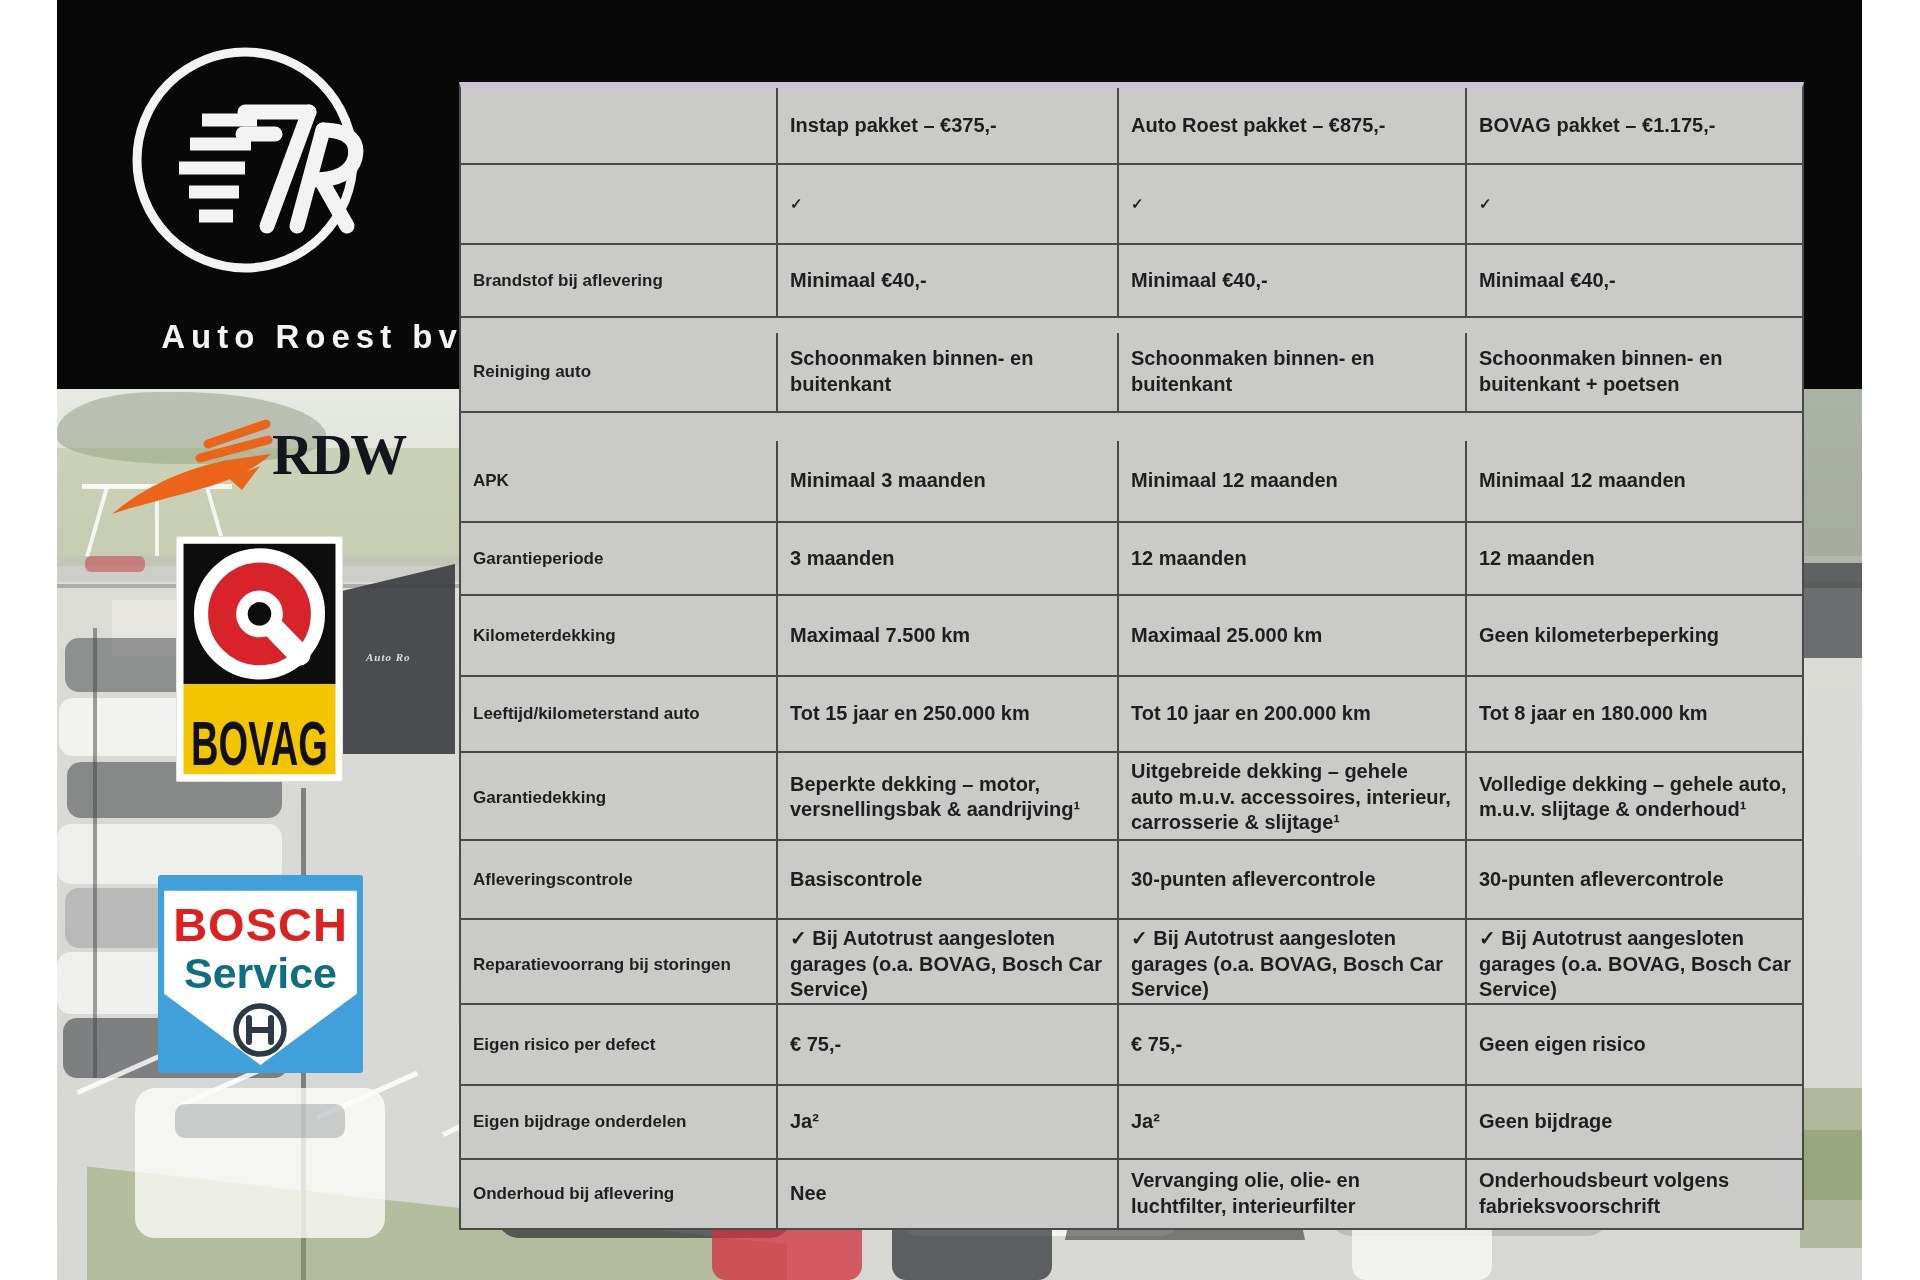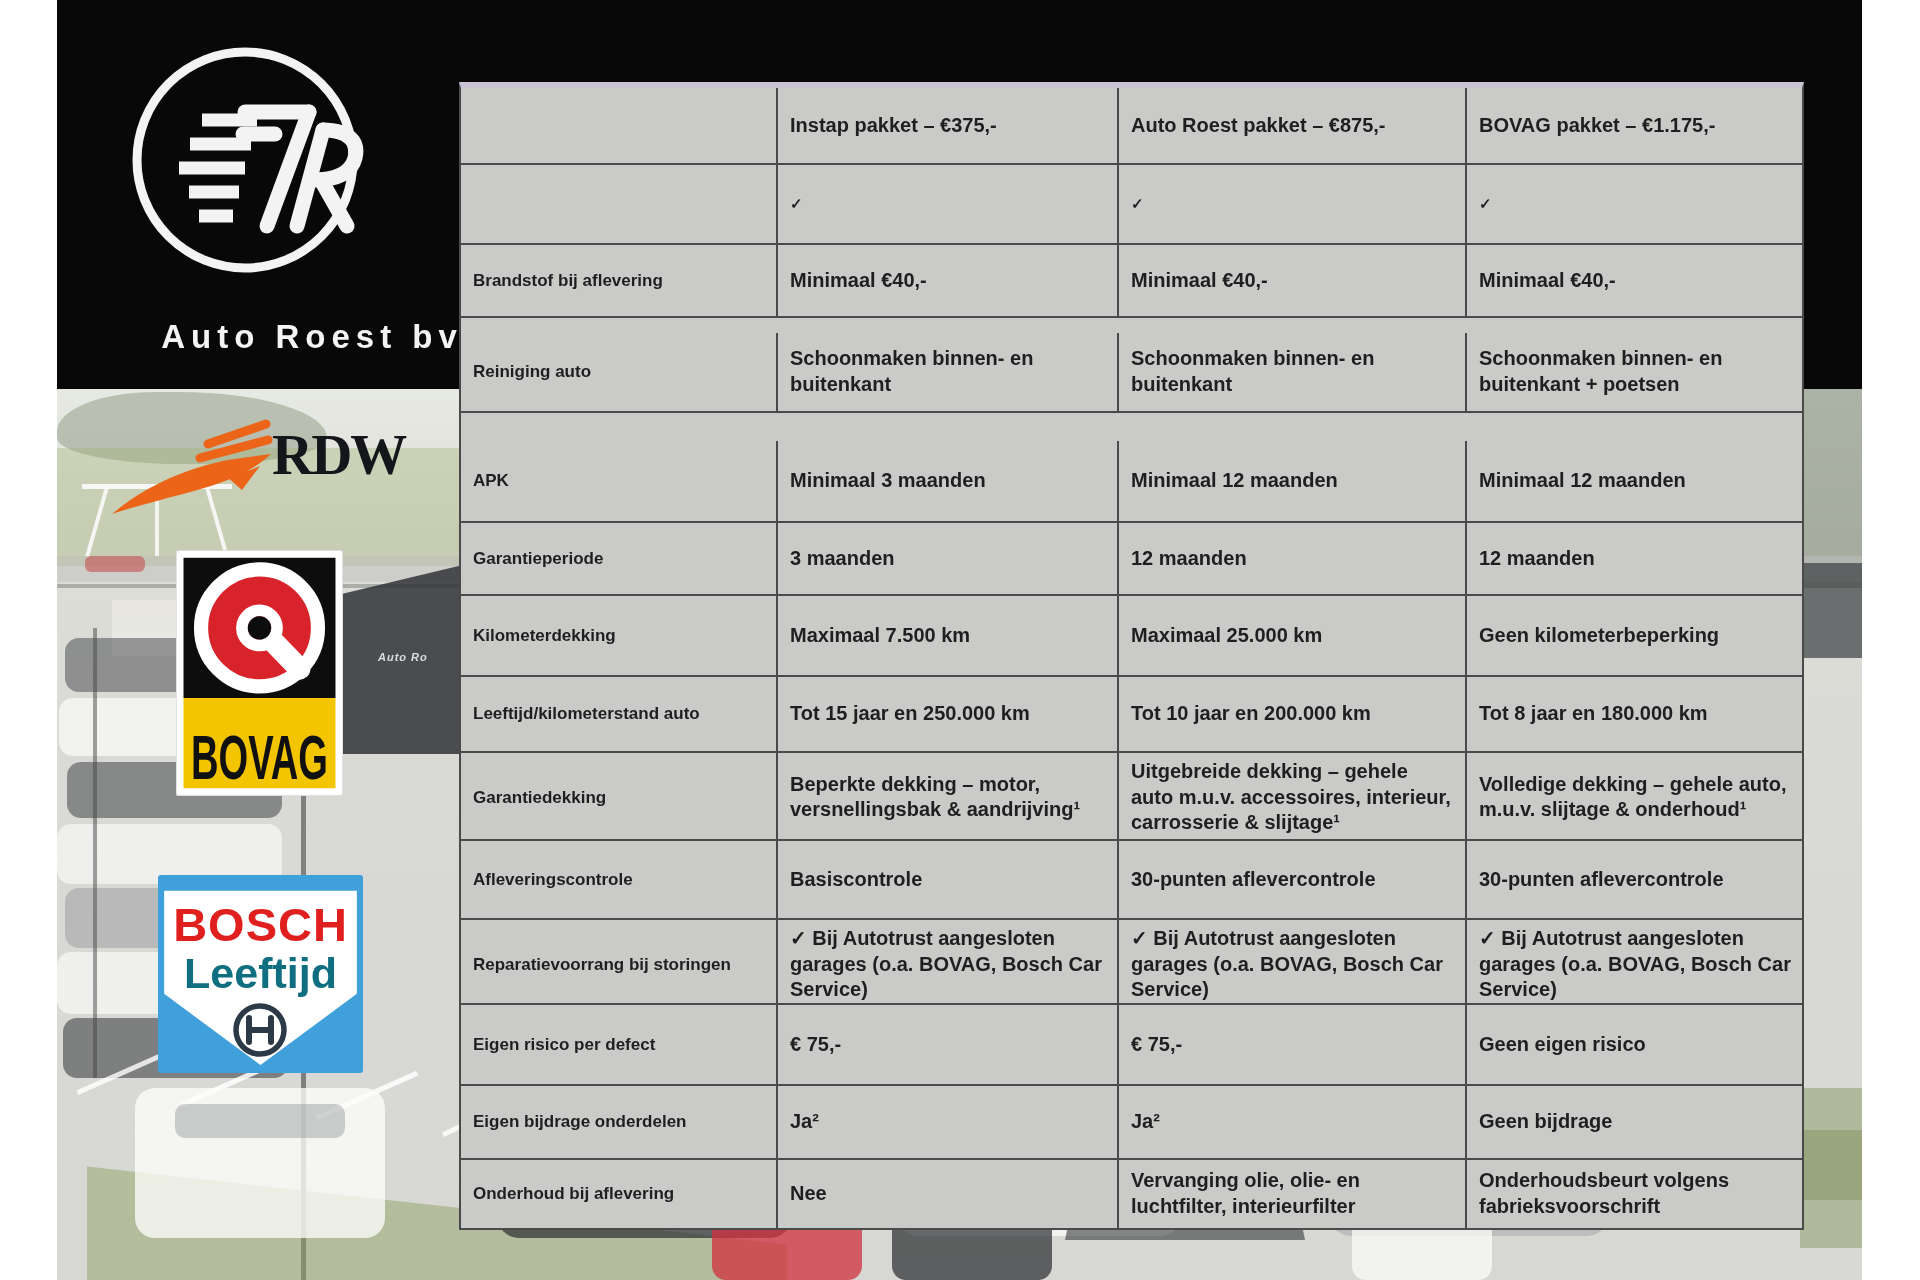--- a/index.html
+++ b/index.html
@@ -17,21 +17,21 @@
   #photo{position:absolute;left:57px;top:388px;width:1805px;height:892px;overflow:hidden;
      background:linear-gradient(180deg,#e8eae4 0%,#dcded7 16%,#d9dad5 42%,#d7d7d3 100%);}
   .sign{position:absolute;left:57%;top:46%;font-size:11px;font-weight:700;color:rgba(255,255,255,.8);letter-spacing:1px;}
 
   
   #rdw{position:absolute;left:108px;top:408px;width:305px;height:135px;}
   #rdw .rdw-text{position:absolute;left:164px;top:14px;font-family:"Liberation Serif",serif;
       font-weight:700;font-size:57px;letter-spacing:-2px;color:#15151c;}
 
   
-  #bovag{position:absolute;left:176px;top:550px;width:146px;height:246px;}
+  #bovag{position:absolute;left:176px;top:536px;width:146px;height:246px;}
 
   
   #bosch{position:absolute;left:158px;top:875px;width:205px;height:198px;background:#3fa0db;border-radius:3px;}
   #bosch .shield{position:absolute;left:0;top:0;right:0;bottom:0;background:#fff;
       clip-path:polygon(3% 8%,97% 8%,97% 60%,50% 96%,3% 60%);}
   #bosch .bosch-word{position:absolute;left:0;top:22px;width:100%;text-align:center;
       font-size:47px;font-weight:800;letter-spacing:1px;color:#e0201e;}
   #bosch .bosch-service{position:absolute;left:0;top:74px;width:100%;text-align:center;
       font-size:43px;font-weight:700;color:#0f6e80;}
   #bosch svg{position:absolute;left:71px;top:124px;}
@@ -63,21 +63,21 @@
     <i class="ph" data-name="photo-trees-right" style="left:1690px;top:0;width:115px;height:200px;background:rgba(112,124,106,.5);"></i>
     <i class="ph" data-name="photo-field" style="left:0;top:60px;width:820px;height:118px;background:rgba(164,180,120,.38);"></i>
     <i class="ph" data-name="photo-gantry-beam" style="left:25px;top:96px;width:150px;height:5px;background:rgba(252,252,252,.9);"></i>
     <i class="ph" data-name="photo-gantry-leg" style="left:38px;top:98px;width:4px;height:72px;transform:rotate(16deg);background:rgba(250,250,250,.9);"></i>
     <i class="ph" data-name="photo-gantry-leg" style="left:158px;top:98px;width:4px;height:72px;transform:rotate(-16deg);background:rgba(250,250,250,.9);"></i>
     <i class="ph" data-name="photo-gantry-leg" style="left:98px;top:100px;width:4px;height:68px;background:rgba(250,250,250,.85);"></i>
     <i class="ph" data-name="photo-road" style="left:0;top:168px;width:1805px;height:26px;background:rgba(192,192,188,.5);"></i>
     <i class="ph" data-name="photo-red-car-road" style="left:28px;top:168px;width:60px;height:16px;border-radius:6px;background:rgba(196,80,82,.6);"></i>
     <i class="ph" data-name="photo-fence" style="left:0;top:196px;width:760px;height:4px;background:rgba(100,105,98,.4);"></i>
     <i class="ph" data-name="photo-pallets" style="left:55px;top:212px;width:120px;height:56px;background:rgba(240,239,234,.6);"></i>
-    <i class="ph" data-name="photo-building" style="left:203px;top:176px;width:207px;height:190px;background:rgba(48,51,56,.85);clip-path:polygon(0 26%,100% 0,100% 100%,0 100%);">
+    <i class="ph" data-name="photo-building" style="left:191px;top:176px;width:207px;height:190px;background:rgba(48,51,56,.85);clip-path:polygon(0 26%,100% 0,100% 100%,0 100%);font-family:Liberation Serif, serif;">
       <span class="sign" data-name="building-sign">Auto Ro</span>
     </i>
     <i class="ph" data-name="photo-dark-band-right" style="left:1743px;top:175px;width:62px;height:95px;background:rgba(58,62,66,.7);"></i>
 
     <i class="ph" data-name="photo-parked-car" style="left:8px;top:250px;width:210px;height:54px;border-radius:14px;background:rgba(66,68,72,.5);"></i>
     <i class="ph" data-name="photo-parked-car" style="left:2px;top:310px;width:220px;height:58px;border-radius:14px;background:rgba(251,251,249,.72);"></i>
     <i class="ph" data-name="photo-parked-car" style="left:10px;top:374px;width:215px;height:56px;border-radius:14px;background:rgba(60,62,66,.52);"></i>
     <i class="ph" data-name="photo-parked-car" style="left:0;top:436px;width:225px;height:60px;border-radius:14px;background:rgba(248,248,246,.7);"></i>
     <i class="ph" data-name="photo-parked-car" style="left:8px;top:500px;width:220px;height:60px;border-radius:14px;background:rgba(152,154,156,.5);"></i>
     <i class="ph" data-name="photo-parked-car" style="left:0;top:564px;width:230px;height:62px;border-radius:14px;background:rgba(250,250,248,.7);"></i>
@@ -152,21 +152,21 @@
       <circle cx="50" cy="46.5" r="10.5" fill="none" stroke="#ffffff" stroke-width="7"></circle>
       <circle cx="50" cy="46.5" r="7" fill="#0d0d0d"></circle>
       <rect x="4.5" y="88.5" width="91" height="54" fill="#f2c500"></rect>
       <text data-name="bovag-wordmark" transform="translate(50,137) scale(1,1.35)" text-anchor="middle" font-family="Liberation Sans, sans-serif" font-size="28" font-weight="700" fill="#101010" textLength="82" lengthAdjust="spacingAndGlyphs">BOVAG</text>
     </svg>
   </div>
 
   <div id="bosch" data-name="bosch-service-logo">
     <div class="shield" data-name="bosch-shield"></div>
     <div class="bosch-word" data-name="bosch-wordmark">BOSCH</div>
-    <div class="bosch-service" data-name="bosch-service-wordmark">Leeftijd</div>
+    <div class="bosch-service" data-name="bosch-service-wordmark">Service</div>
     <svg data-name="bosch-armature-icon" width="62" height="62" viewBox="0 0 62 62">
       <circle cx="31" cy="31" r="24" fill="none" stroke="#2c3a47" stroke-width="5.5"></circle>
       <path d="M20,19 V43 M42,19 V43 M20,31 H42" fill="none" stroke="#2c3a47" stroke-width="6" stroke-linecap="round"></path>
     </svg>
   </div>
 
   <div id="pkg-table" data-name="package-comparison-table">
     <div class="trow thead" data-name="table-header-row">
       <div class="cell label-cell" data-name="header-empty-cell"></div>
       <div class="cell" data-name="header-instap-pakket">Instap pakket – €375,-</div>

